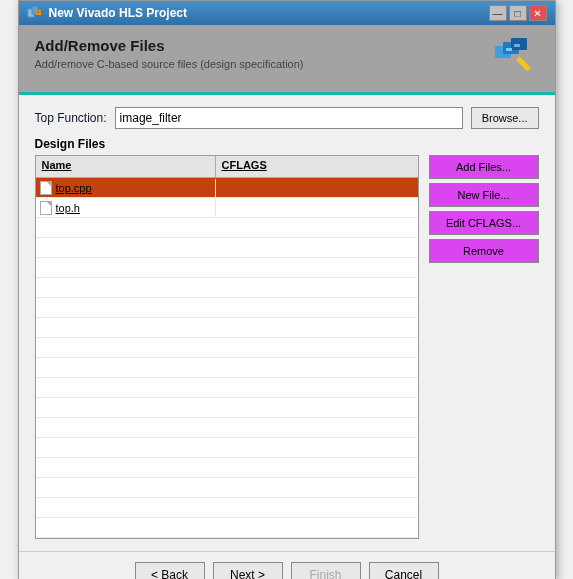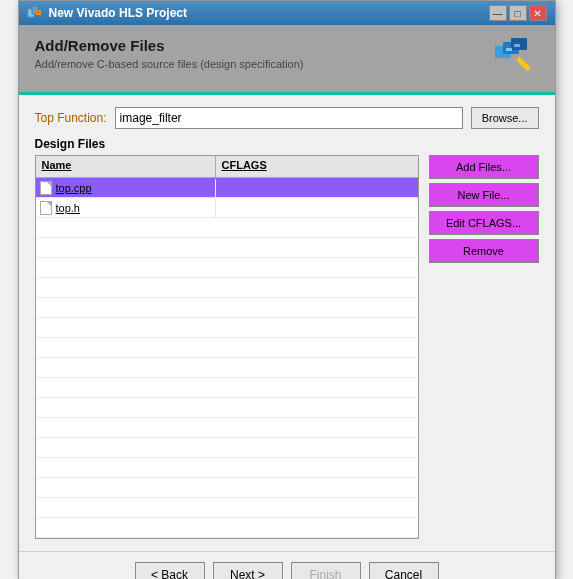--- a/index.html
+++ b/index.html
@@ -99,21 +99,21 @@
     }
 
     .top-function-row {
       display: flex;
       align-items: center;
       gap: 8px;
     }
     .top-function-label {
       font-size: 12px;
       font-weight: normal;
-      color: #a16207;
+      color: #0f172a;
       white-space: nowrap;
     }
     .top-function-input {
       flex: 1;
       height: 22px;
       border: 1px solid #888;
       background: white;
       padding: 2px 4px;
       font-size: 12px;
     }
@@ -172,21 +172,21 @@
       flex: 1;
       overflow-y: auto;
     }
     .file-row {
       display: flex;
       height: 20px;
       align-items: center;
       border-bottom: 1px solid #e8e8e8;
     }
     .file-row.selected {
-      background: #8b5cf6;
+      background: #c2410c;
     }
     .file-name-cell {
       width: 180px;
       padding: 2px 4px;
       border-right: 1px solid #e8e8e8;
       font-size: 11px;
       display: flex;
       align-items: center;
       gap: 4px;
       overflow: hidden;

